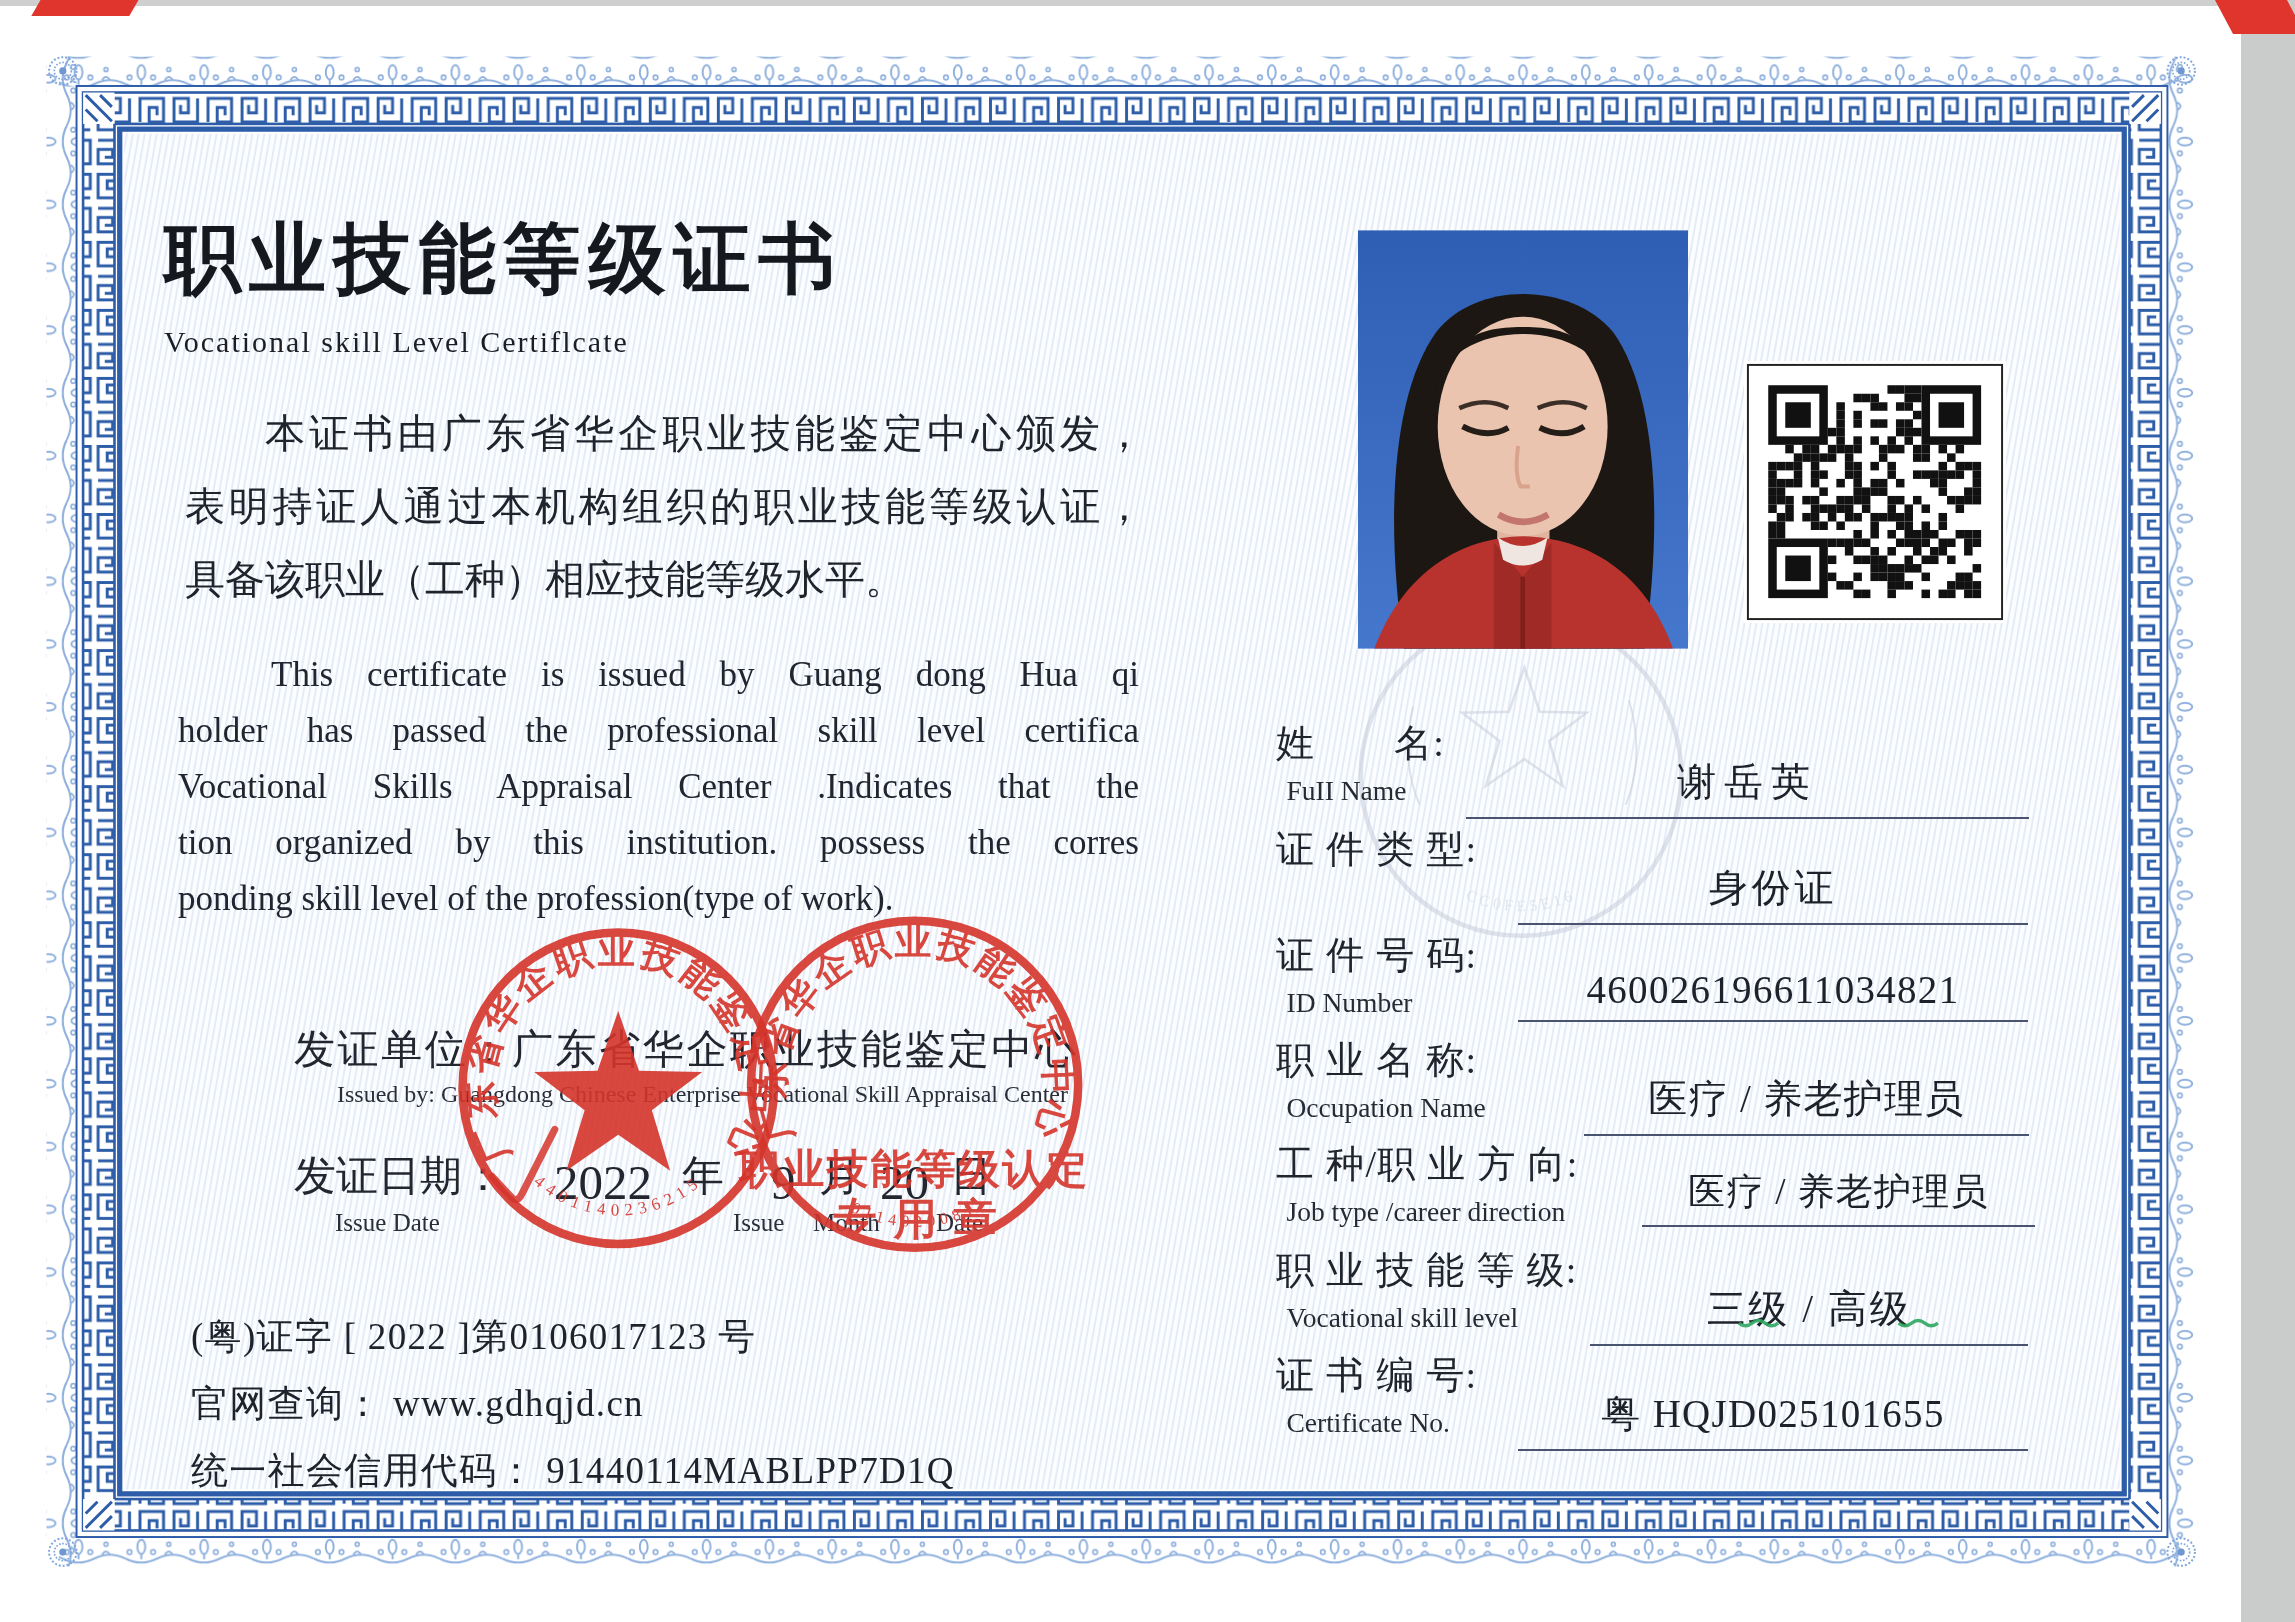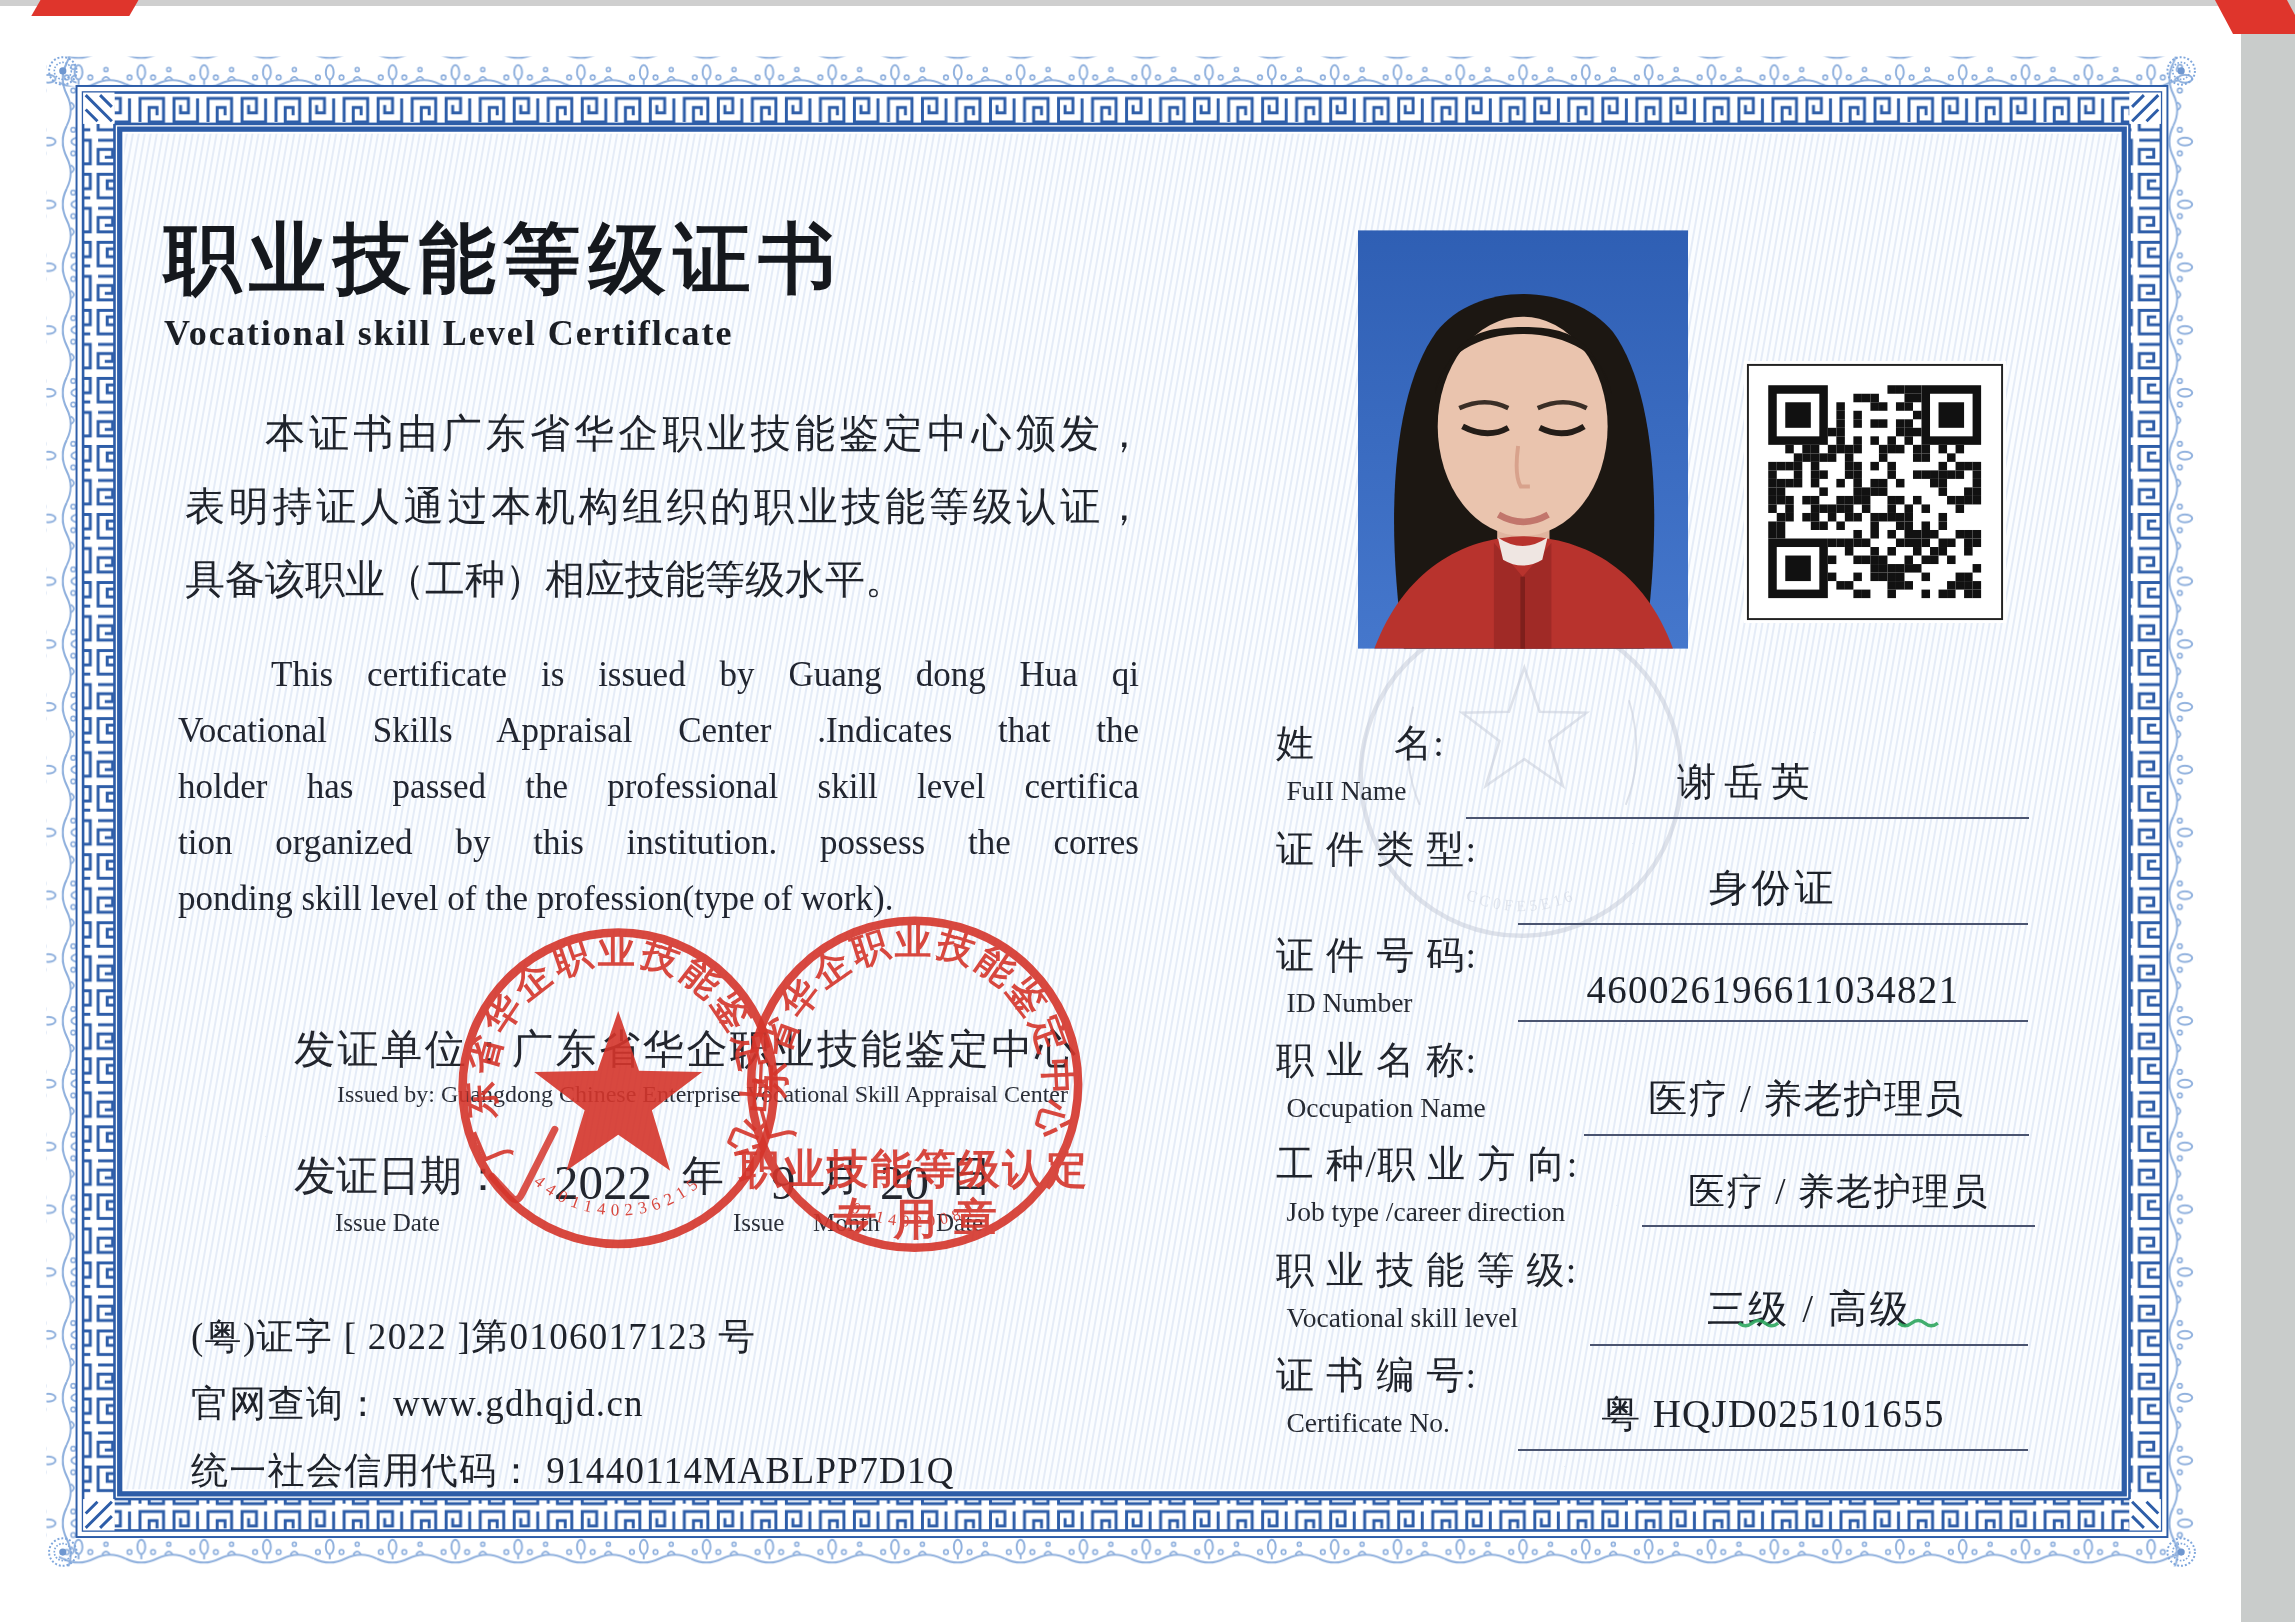--- a/index.html
+++ b/index.html
@@ -3,21 +3,21 @@
 <meta charset="utf-8">
 <style>
   html,body{margin:0;padding:0;background:#ffffff;}
   .page{position:relative;width:2295px;height:1623px;background:#ffffff;overflow:hidden;
         font-family:"Liberation Serif","DejaVu Serif",serif;color:#23262e;}
   .abs{position:absolute;}
   svg{display:block;}
   
   .title-wrap{left:164px;top:208px;width:968px;}
   .title-cn{font-size:77px;font-weight:700;letter-spacing:7.9px;color:#15181d;}
-  .title-en{font-size:36px;font-weight:700;letter-spacing:2px;color:#1b1e24;}
+  .title-en{margin-top:13px;font-size:30px;font-weight:400;letter-spacing:2px;color:#1b1e24;}
   .intro-cn{left:185px;top:397px;width:959px;font-size:40px;line-height:73px;color:#1f232b;}
   .intro-cn .ind{text-indent:80px;}
   .intro-cn .j,.intro-en .j{text-align:justify;text-align-last:justify;}
   .intro-en{left:178px;top:647px;width:961px;font-size:35px;line-height:56px;color:#212530;}
   .intro-en .ind{text-indent:93px;}
   .issuer-cn{left:294px;top:1022px;font-size:41px;letter-spacing:2.6px;}
   .issuer-en{left:337px;top:1081px;font-size:24px;color:#2a2e38;}
   .dt{font-size:42px;}
   .dtv{font-size:49px;}
   .dl{font-size:25px;color:#2a2e38;}
@@ -126,22 +126,22 @@
   </div>
 
   <div class="abs intro-cn" style="z-index:2">
     <div class="ind j">本证书由广东省华企职业技能鉴定中心颁发，</div>
     <div class="j">表明持证人通过本机构组织的职业技能等级认证，</div>
     <div>具备该职业（工种）相应技能等级水平。</div>
   </div>
 
   <div class="abs intro-en" style="z-index:2">
     <div class="ind j">This certificate is issued by Guang dong Hua qi</div>
+    <div class="j">holder has passed the professional skill level certifica</div>
     <div class="j">Vocational Skills Appraisal Center .Indicates that the</div>
-    <div class="j">holder has passed the professional skill level certifica</div>
     <div class="j">tion organized by this institution. possess the corres</div>
     <div>ponding  skill level of the profession(type of  work).</div>
   </div>
 
   <div class="abs issuer-cn" style="z-index:2">发证单位：广东省华企职业技能鉴定中心</div>
   <div class="abs issuer-en" style="z-index:2">Issued by: Guangdong Chinese Enterprise Vocational Skill Appraisal Center</div>
 
   <div>
     <span class="abs dt" style="left:294px;top:1148px;z-index:2">发证日期：</span>
     <span class="abs dtv" style="left:554px;top:1154px;z-index:2">2022</span>

